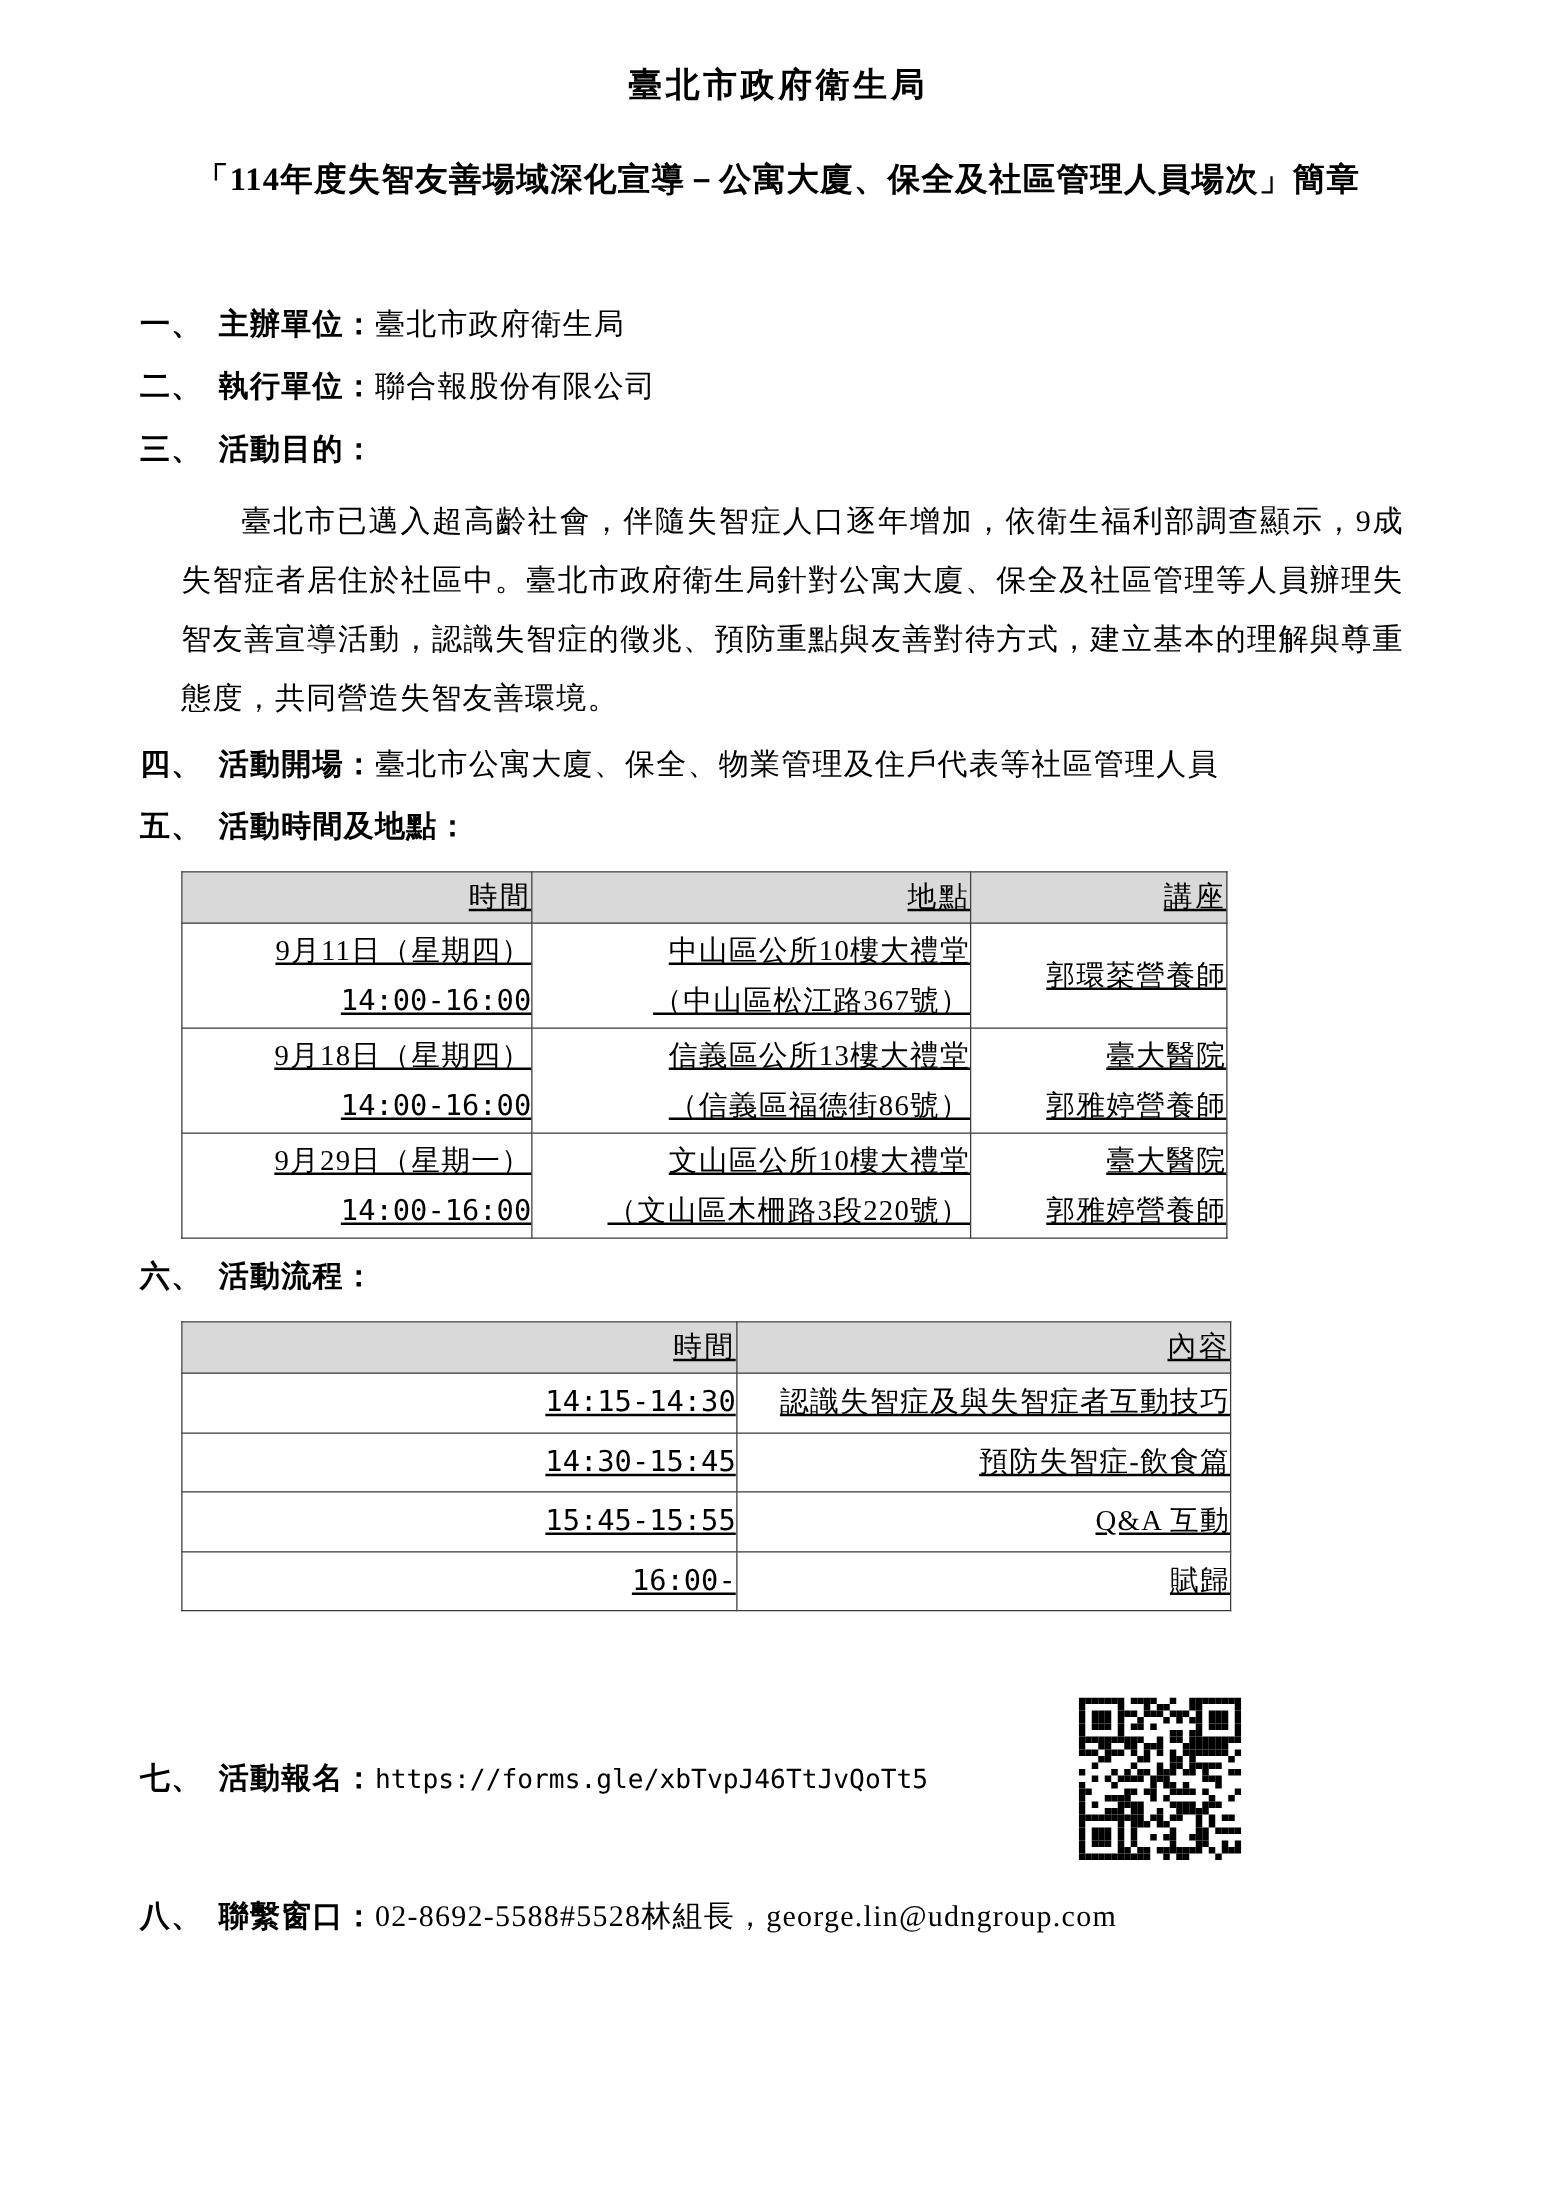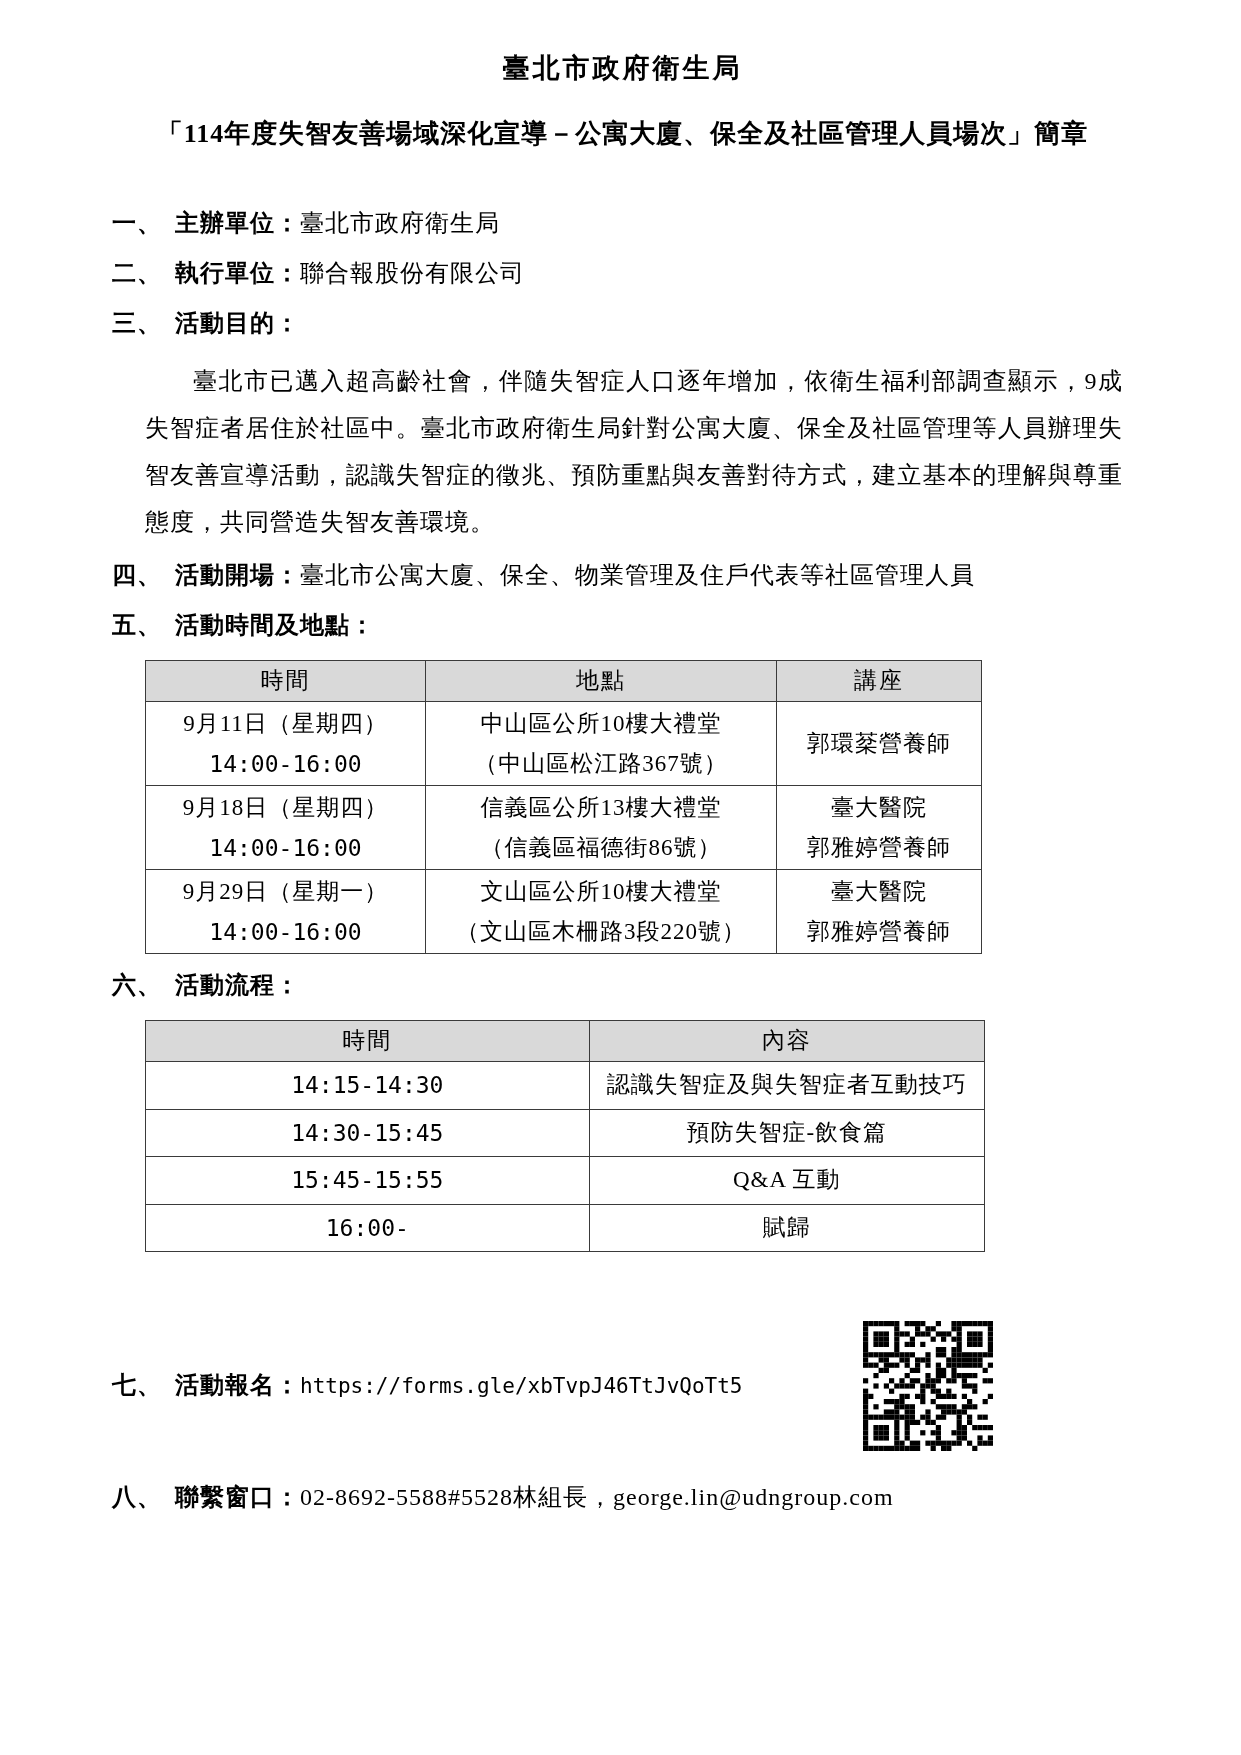--- a/index.html
+++ b/index.html
@@ -9,37 +9,37 @@
     font-family:"Liberation Serif","DejaVu Serif",serif;
     color:#000; position:relative; overflow:hidden;
   }
   .page { padding:50px 108px 0 112px; }
 
   .doc-title {
     text-align:center; font-size:27px; font-weight:bold; letter-spacing:3px;
   }
   .doc-subtitle {
     text-align:center; font-size:26px; font-weight:bold; letter-spacing:1px;
-    margin-top:30px;
+    margin-top:40px;
   }
 
-  .content { margin-top:57px; }
+  .content { margin-top:84px; }
 
   .item { font-size:24px; line-height:31px; margin-bottom:19px; letter-spacing:1px; }
   .item-num { font-weight:bold; margin-right:13px; }
   .item-label { font-weight:bold; }
   .item-value { font-weight:normal; }
 
   .purpose-paragraph {
     font-size:24px; line-height:47px; letter-spacing:1px;
     margin:4px 10px 14px 33px; text-indent:2em; text-align:justify;
   }
 
   table { border-collapse:collapse; table-layout:fixed; }
-  th, td { border:1.6px solid #3a3a3a; text-align:center; vertical-align:middle; padding:0; }
+  th, td { border:1.6px solid #3a3a3a; text-align:right; vertical-align:middle; padding:0;text-decoration:underline; }
   th { background:#d9d9d9; font-weight:normal; }
   .cell-line { font-size:23px; line-height:40px; letter-spacing:1px; }
   .mono { font-family:"DejaVu Sans Mono",monospace; letter-spacing:0; }
 
   .schedule-table { width:836px; margin:6px 0 16px 33px; }
   .schedule-table th { height:39px; font-size:23px; letter-spacing:2px; }
   .schedule-table td { height:84px; }
   .schedule-table .col-time  { width:280px; }
   .schedule-table .col-place { width:351px; }
   .schedule-table .col-lect  { width:205px; }

